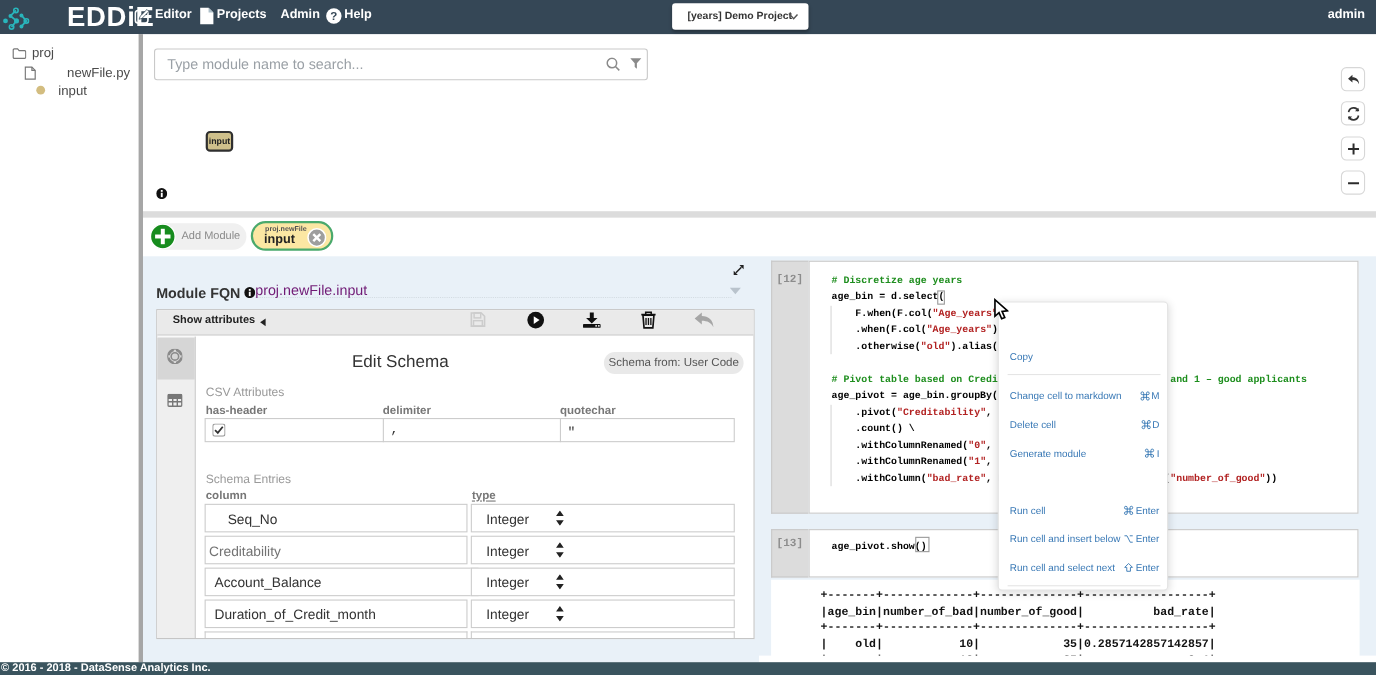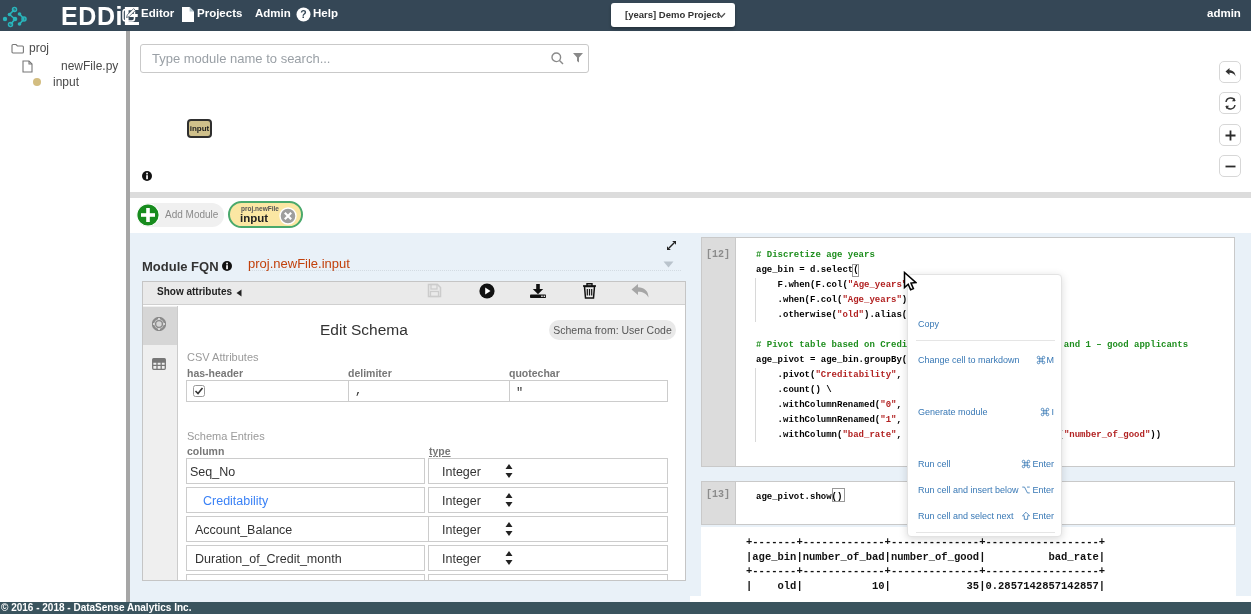--- a/index.html
+++ b/index.html
@@ -161,21 +161,21 @@
   <circle cx="9" cy="9" r="8" fill="#9e9e9e" stroke="#fff" stroke-width="1.4"></circle>
   <path d="M5.8 5.8 L12.2 12.2 M12.2 5.8 L5.8 12.2" stroke="#fff" stroke-width="2.2"></path>
 </svg>
 
 <div class="abs" style="left:142px;top:259px;font-size:13px;font-weight:bold;color:#333;">Module FQN</div>
 <svg class="abs" style="left:222px;top:261px" width="10" height="10" viewBox="0 0 10 10">
   <circle cx="5" cy="5" r="5" fill="#111"></circle>
   <rect x="4.2" y="4.2" width="1.7" height="4" fill="#fff"></rect>
   <rect x="4.2" y="1.7" width="1.7" height="1.7" fill="#fff"></rect>
 </svg>
-<div class="abs" style="left:248px;top:257px;width:433px;height:14px;font-size:13px;line-height:14px;color:#c2410c;border-bottom:1px dotted #d3dbe2;">proj.newFile.input</div>
+<div class="abs" style="left:232px;top:257px;width:433px;height:14px;font-size:13px;line-height:14px;color:#701a75;border-bottom:1px dotted #d3dbe2;">proj.newFile.input</div>
 <svg class="abs" style="left:666px;top:240px" width="11" height="11" viewBox="0 0 11 11">
   <path d="M3 8 L8 3" stroke="#222" stroke-width="1.4"></path>
   <path d="M6.2 1 H10 V4.8 Z" fill="#222"></path>
   <path d="M1 6.2 V10 H4.8 Z" fill="#222"></path>
 </svg>
 <svg class="abs" style="left:663px;top:261px" width="11" height="7" viewBox="0 0 11 7">
   <path d="M0.5 0.5 h10 L5.5 6.5 Z" fill="#b9c3cc"></path>
 </svg>
 
 <div id="lpanel" class="abs">
@@ -240,23 +240,23 @@
   <rect x="0.5" y="0.5" width="11" height="11" rx="2" fill="#fff" stroke="#999" stroke-width="1"></rect>
   <path d="M2.5 6 L5 8.5 L9.5 3" fill="none" stroke="#333" stroke-width="1.6"></path>
 </svg>
 <div class="abs mono" style="left:355px;top:384px;font-size:12px;color:#333;">,</div>
 <div class="abs mono" style="left:516px;top:386px;font-size:12px;color:#333;">"</div>
 
 <div class="abs" style="left:187px;top:430px;font-size:11px;color:#9a9a9a;">Schema Entries</div>
 <div class="abs" style="left:187px;top:445px;font-size:10.5px;font-weight:bold;color:#777;">column</div>
 <div class="abs" style="left:429px;top:445px;font-size:10.5px;font-weight:bold;color:#777;text-decoration:underline;">type</div>
 
-<div class="abs" style="left:186px;top:458px;width:239px;height:26px;border:1px solid #ccc;background:#fff;font-size:12.5px;color:#333;line-height:26px;padding-left:3px;">Seq_No</div>
+<div class="abs" style="left:186px;top:458px;width:239px;height:26px;border:1px solid #ccc;background:#fff;font-size:12.5px;color:#333;line-height:26px;padding-left:20px;">Seq_No</div>
 <div class="abs" style="left:428px;top:458px;width:240px;height:26px;border:1px solid #ccc;background:#fff;font-size:12.5px;color:#333;line-height:26px;padding-left:13px;">Integer</div>
-<div class="abs" style="left:186px;top:487px;width:239px;height:26px;border:1px solid #ccc;background:#fff;font-size:12.5px;color:#3b82f6;line-height:26px;padding-left:16px;">Creditability</div>
+<div class="abs" style="left:186px;top:487px;width:239px;height:26px;border:1px solid #ccc;background:#fff;font-size:12.5px;color:#737373;line-height:26px;padding-left:3px;">Creditability</div>
 <div class="abs" style="left:428px;top:487px;width:240px;height:26px;border:1px solid #ccc;background:#fff;font-size:12.5px;color:#333;line-height:26px;padding-left:13px;">Integer</div>
 <div class="abs" style="left:186px;top:516px;width:249px;height:26px;border:1px solid #ccc;background:#fff;font-size:12.5px;color:#333;line-height:26px;padding-left:8px;">Account_Balance</div>
 <div class="abs" style="left:428px;top:516px;width:240px;height:26px;border:1px solid #ccc;background:#fff;font-size:12.5px;color:#333;line-height:26px;padding-left:13px;">Integer</div>
 <div class="abs" style="left:186px;top:545px;width:239px;height:26px;border:1px solid #ccc;background:#fff;font-size:12.5px;color:#333;line-height:26px;padding-left:8px;">Duration_of_Credit_month</div>
 <div class="abs" style="left:428px;top:545px;width:240px;height:26px;border:1px solid #ccc;background:#fff;font-size:12.5px;color:#333;line-height:26px;padding-left:13px;">Integer</div>
 <div class="abs" style="left:186px;top:574px;width:239px;height:6px;border:1px solid #ccc;border-bottom:none;background:#fff;"></div>
 <div class="abs" style="left:428px;top:574px;width:240px;height:6px;border:1px solid #ccc;border-bottom:none;background:#fff;"></div>
 
 <svg class="abs" style="left:505px;top:464px" width="8" height="14" viewBox="0 0 8 14">
     <path d="M4 0 L7.5 5 H0.5 Z M4 14 L0.5 9 H7.5 Z" fill="#222"></path>
@@ -306,20 +306,23 @@
 |  young|           10|            25|               0.4|</div>
 </div>
 <div class="abs" style="left:690px;top:596px;width:561px;height:6px;background:#fff;"></div>
 
 <div id="menu" class="abs">
   <div class="mi" style="top:36px;">Copy</div>
   <div class="msep" style="top:65px;"></div>
   <div class="mi" style="top:72px;">Change cell to markdown<span class="sc"><svg width="10" height="10" viewBox="0 0 24 24">
           <path d="M18 3a3 3 0 0 0-3 3v12a3 3 0 0 0 3 3 3 3 0 0 0 3-3 3 3 0 0 0-3-3H6a3 3 0 0 0-3 3 3 3 0 0 0 3 3 3 3 0 0 0 3-3V6a3 3 0 0 0-3-3 3 3 0 0 0-3 3 3 3 0 0 0 3 3h12a3 3 0 0 0 3-3 3 3 0 0 0-3-3z" fill="none" stroke="#3878b5" stroke-width="2"></path>
         </svg>M</span></div>
+  <div class="mi" style="top:98px;">Delete cell<span class="sc"><svg width="10" height="10" viewBox="0 0 24 24">
+          <path d="M18 3a3 3 0 0 0-3 3v12a3 3 0 0 0 3 3 3 3 0 0 0 3-3 3 3 0 0 0-3-3H6a3 3 0 0 0-3 3 3 3 0 0 0 3 3 3 3 0 0 0 3-3V6a3 3 0 0 0-3-3 3 3 0 0 0-3 3 3 3 0 0 0 3 3h12a3 3 0 0 0 3-3 3 3 0 0 0-3-3z" fill="none" stroke="#3878b5" stroke-width="2"></path>
+        </svg>D</span></div>
   <div class="mi" style="top:124px;">Generate module<span class="sc"><svg width="10" height="10" viewBox="0 0 24 24">
           <path d="M18 3a3 3 0 0 0-3 3v12a3 3 0 0 0 3 3 3 3 0 0 0 3-3 3 3 0 0 0-3-3H6a3 3 0 0 0-3 3 3 3 0 0 0 3 3 3 3 0 0 0 3-3V6a3 3 0 0 0-3-3 3 3 0 0 0-3 3 3 3 0 0 0 3 3h12a3 3 0 0 0 3-3 3 3 0 0 0-3-3z" fill="none" stroke="#3878b5" stroke-width="2"></path>
         </svg>I</span></div>
   <div class="mi" style="top:176px;">Run cell<span class="sc"><svg width="10" height="10" viewBox="0 0 24 24">
           <path d="M18 3a3 3 0 0 0-3 3v12a3 3 0 0 0 3 3 3 3 0 0 0 3-3 3 3 0 0 0-3-3H6a3 3 0 0 0-3 3 3 3 0 0 0 3 3 3 3 0 0 0 3-3V6a3 3 0 0 0-3-3 3 3 0 0 0-3 3 3 3 0 0 0 3 3h12a3 3 0 0 0 3-3 3 3 0 0 0-3-3z" fill="none" stroke="#3878b5" stroke-width="2"></path>
         </svg>Enter</span></div>
   <div class="mi" style="top:202px;">Run cell and insert below<span class="sc"><svg width="10" height="10" viewBox="0 0 24 24">
           <path d="M3 5 h5.5 l7 14 h5.5 M14.5 5 h6.5" fill="none" stroke="#3878b5" stroke-width="2"></path>
         </svg>Enter</span></div>
   <div class="mi" style="top:228px;">Run cell and select next<span class="sc"><svg width="10" height="10" viewBox="0 0 24 24">

